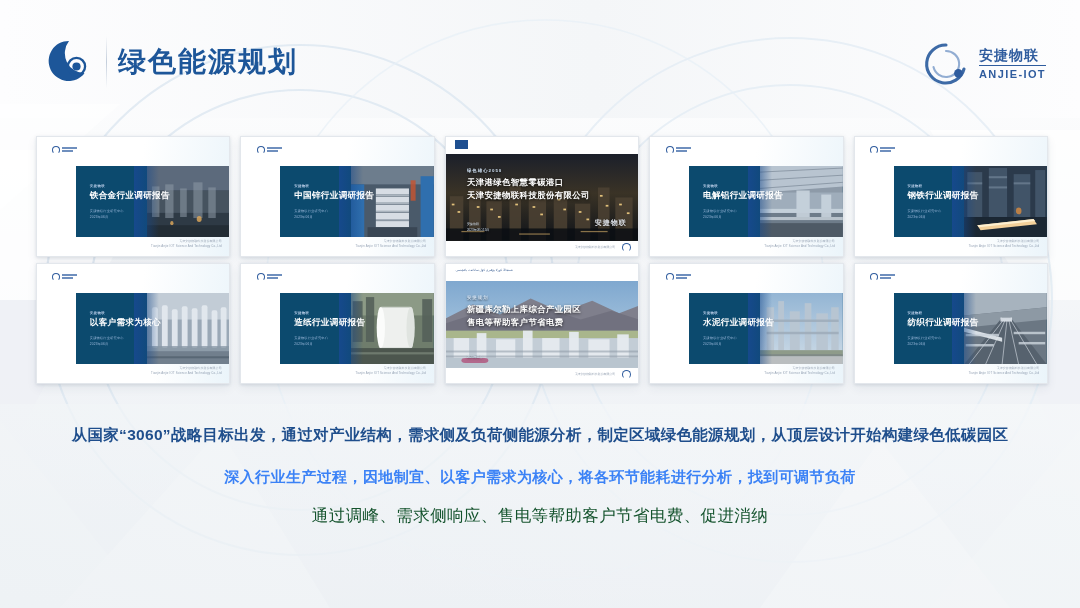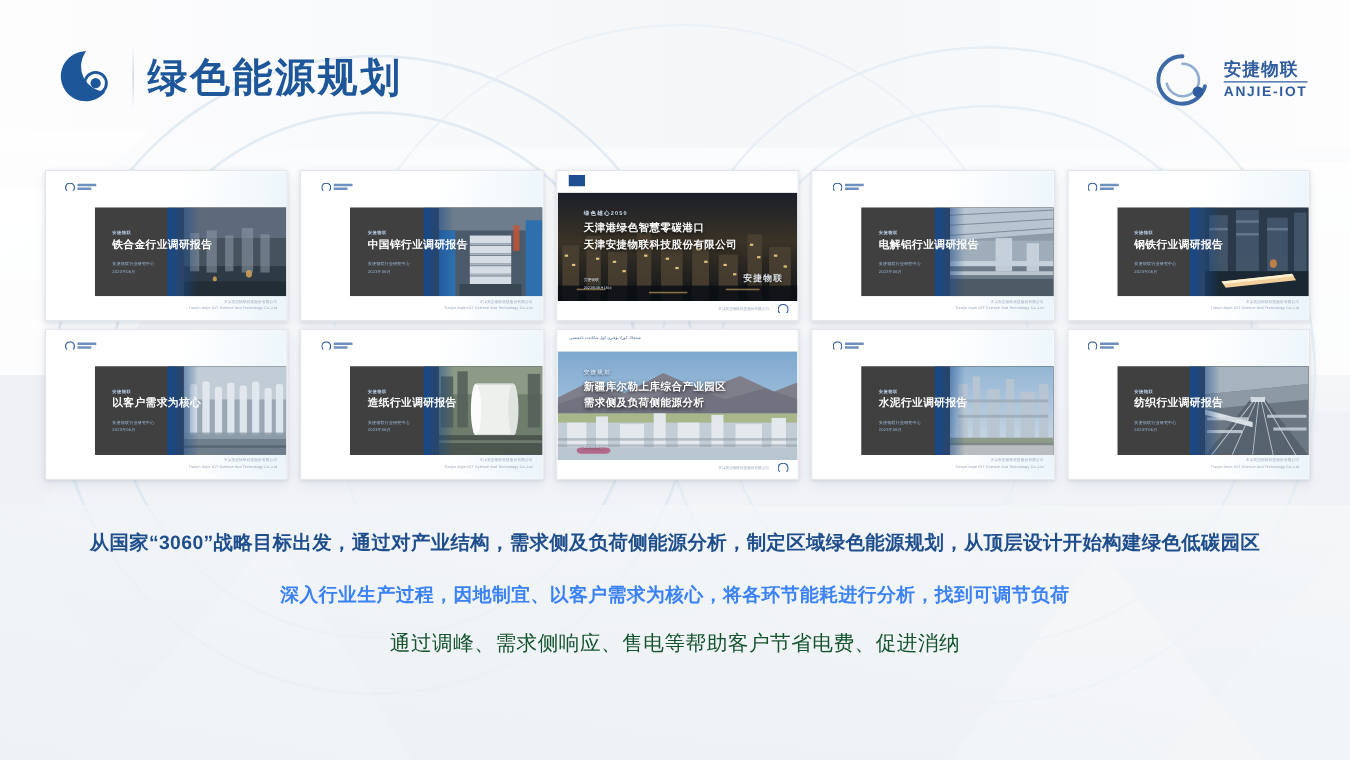--- a/index.html
+++ b/index.html
@@ -18,21 +18,21 @@
   #header{position:absolute;left:0;top:0;width:1080px;height:118px;z-index:3;}
   #brand{position:absolute;left:46px;top:38px;display:flex;align-items:center;}
   #brand-mark{width:46px;height:46px;position:relative;flex:0 0 auto;}
   #brand-mark svg{display:block;}
   #title-divider{
     position:absolute;left:106px;top:36px;width:1px;height:52px;
     background:linear-gradient(to bottom,rgba(160,175,195,0),rgba(150,168,192,.55),rgba(160,175,195,0));
   }
   #page-title{
     position:absolute;left:118px;top:40px;
-    font-size:32px;font-weight:bold;color:#1d5699;
+    font-size:28px;font-weight:bold;color:#1d5699;
     letter-spacing:2px;line-height:44px;white-space:nowrap;
   }
 
   #corp-logo{position:absolute;right:34px;top:40px;display:flex;align-items:center;gap:9px;}
   #corp-mark{width:48px;height:48px;flex:0 0 auto;}
   #corp-text{display:flex;flex-direction:column;line-height:1.12;}
   #corp-cn{font-size:14px;font-weight:bold;color:#2f5c9e;letter-spacing:1px;}
   #corp-rule{height:1px;background:#2f5c9e;margin:2px 0 2px;}
   #corp-en{font-size:11px;font-weight:bold;color:#2f5c9e;letter-spacing:1.4px;}
 
@@ -58,21 +58,21 @@
   .mini-logo{position:absolute;left:8%;top:30%;display:flex;align-items:center;gap:2px;}
   .mini-ring{
     width:8px;height:8px;border-radius:50%;
     border:1.7px solid #2f5c9e;border-bottom-color:transparent;flex:0 0 auto;
   }
   .mini-lines{display:flex;flex-direction:column;gap:1.4px;}
   .mini-lines i{display:block;height:1.6px;background:#3f6aa8;opacity:.75;}
   .mini-lines i:nth-child(1){width:15px;}
   .mini-lines i:nth-child(2){width:11px;}
 
-  .slide-mid{flex:1;position:relative;overflow:hidden;background:#404040;margin-left:39px;}
+  .slide-mid{flex:1;position:relative;overflow:hidden;background:#0c4a6e;margin-left:39px;}
   .slide-photo{
     position:absolute;right:0;top:0;width:54%;height:100%;
   }
   .slide-fade{
     position:absolute;right:46%;top:0;width:16%;height:100%;
     background:linear-gradient(to right,#16498c,rgba(22,73,140,0));
   }
   .slide-txt{position:absolute;left:9%;top:0;height:100%;width:48%;
              display:flex;flex-direction:column;justify-content:center;}
   .sl-kicker{font-size:3.4px;color:#b8cde8;letter-spacing:.4px;margin-bottom:2px;font-weight:bold;}
@@ -632,21 +632,21 @@
               <rect x="0" y="56" width="100" height="1.6"></rect>
                 <rect x="0" y="60" width="100" height="1.6"></rect>
             </g>
             <rect y="62" width="100" height="8" fill="#b9c5cf"></rect>
             <rect x="8" y="62" width="14" height="4" rx="2" fill="#b0517a" opacity="0.8"></rect>
           </svg>
         </div>
         <div class="b-txt">
           <div class="b-kicker">安捷规划</div>
           <div class="b-l1">新疆库尔勒上库综合产业园区</div>
-          <div class="b-l2">需求侧及负荷侧能源分析</div>
+          <div class="b-l2">售电等帮助客户节省电费</div>
         </div>
         <div class="b-date">
           <span>2023年11月</span>
         </div>
       </div>
       <div class="b-bot">
         <div class="bb-r">天津安捷物联科技股份有限公司</div>
         <div class="bb-ring"></div>
       </div>
     </div>

